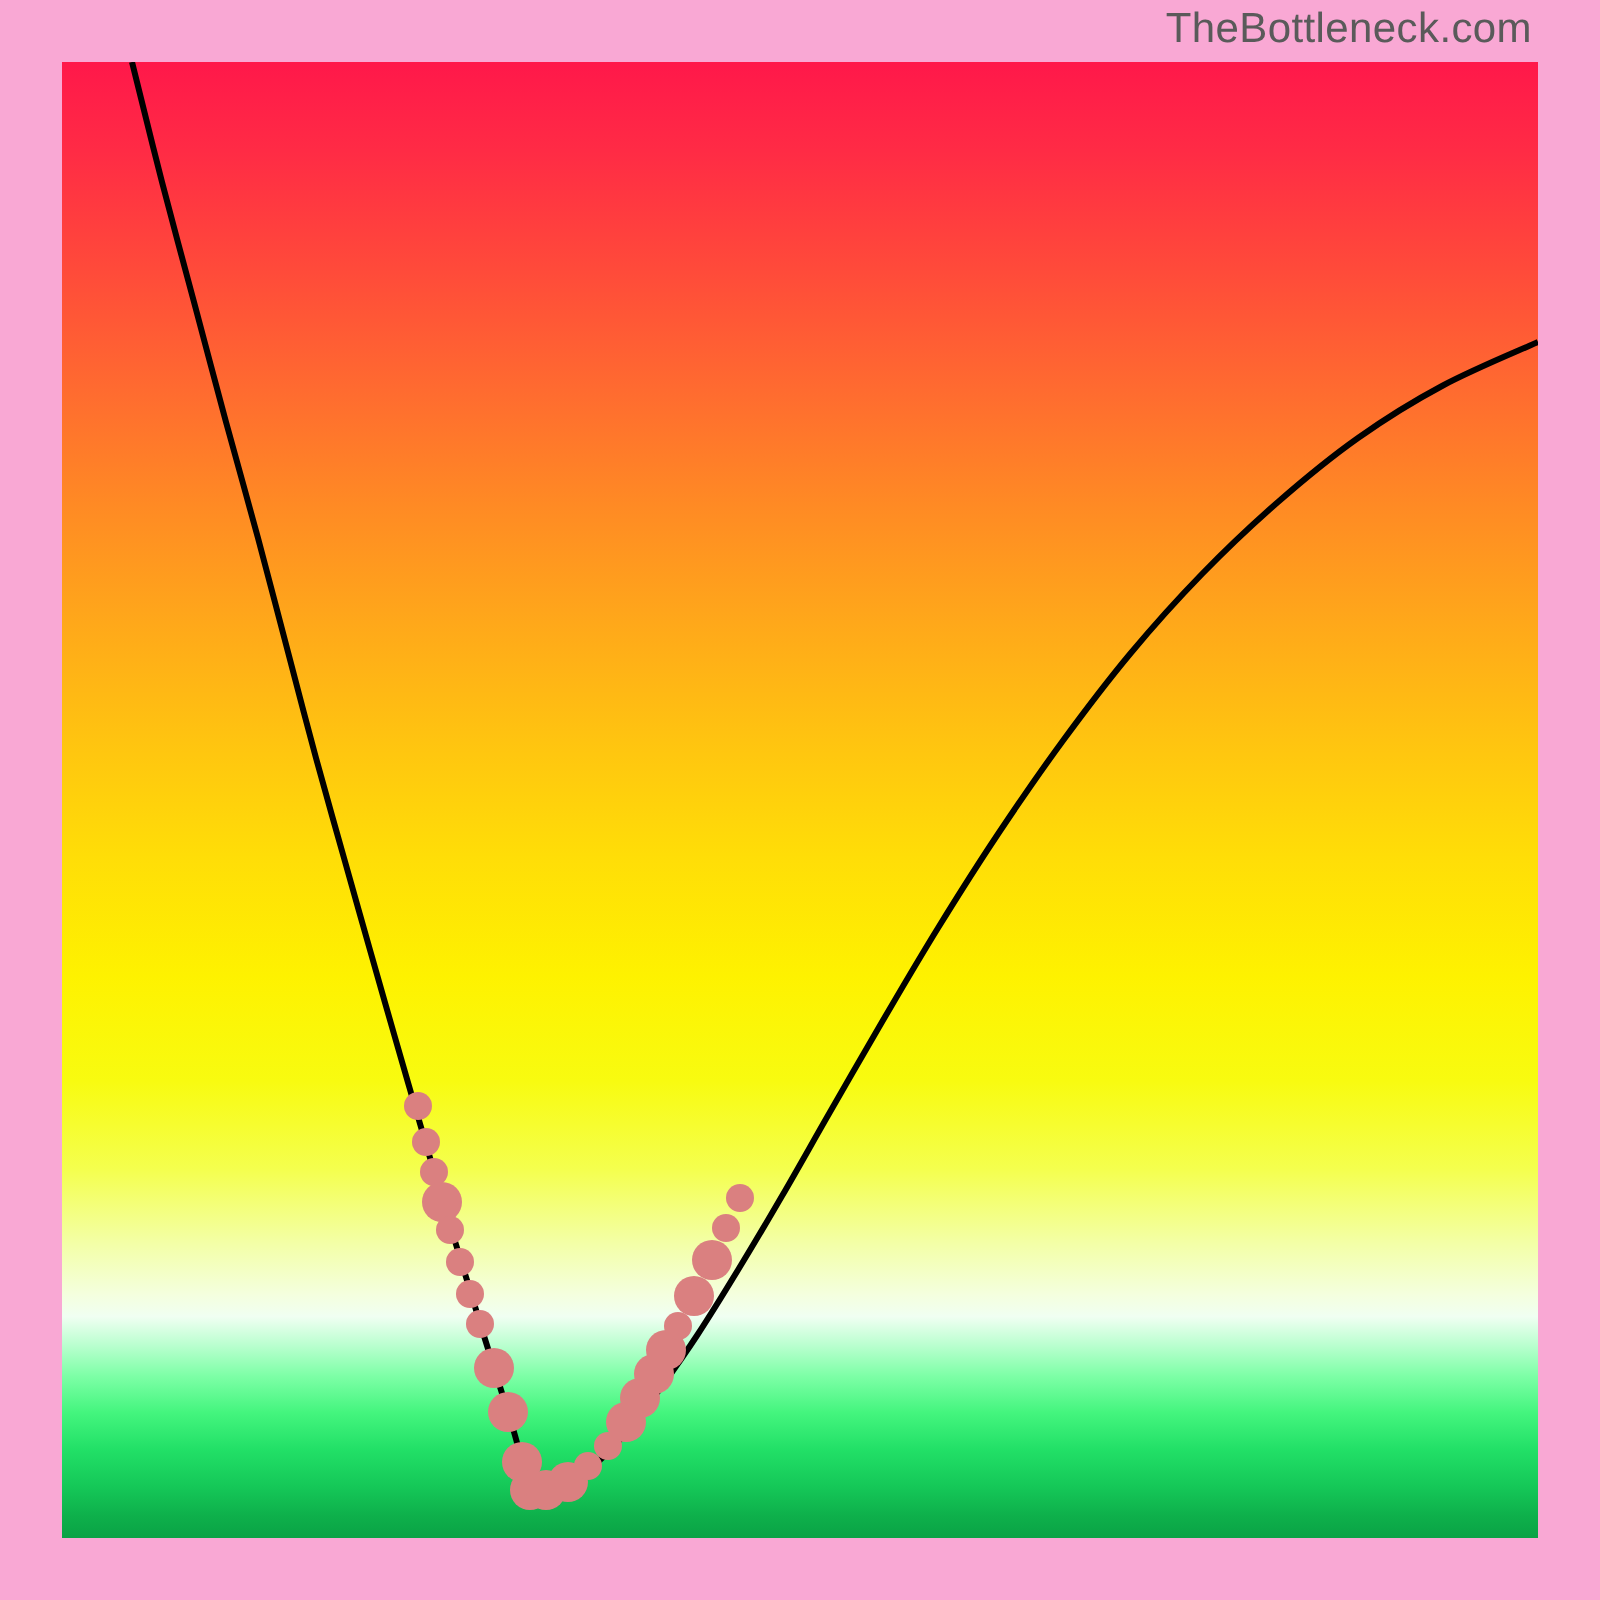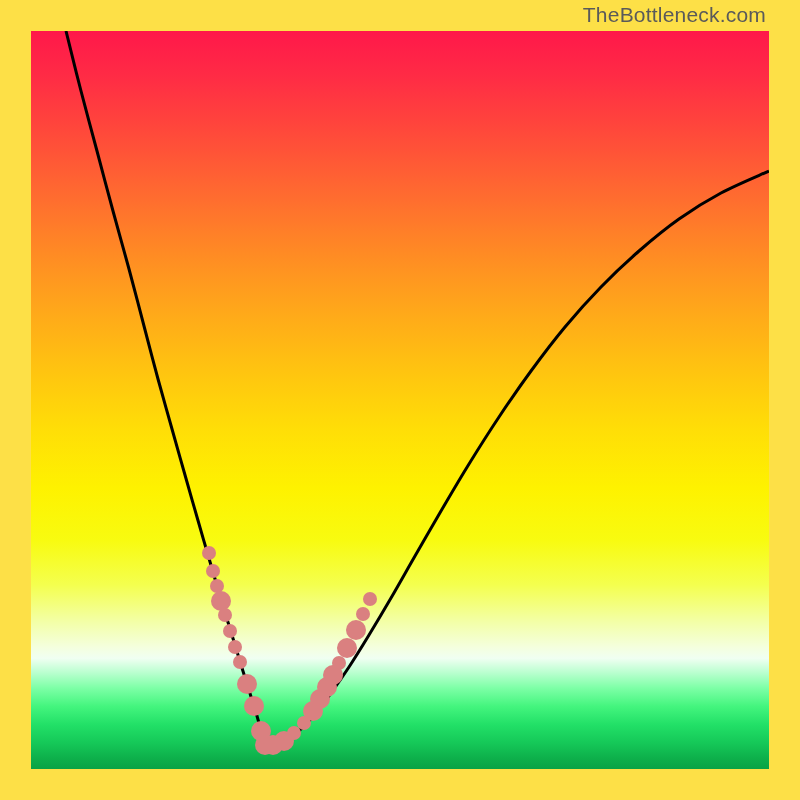--- a/index.html
+++ b/index.html
@@ -7,21 +7,21 @@
     padding: 0;
     width: 800px;
     height: 800px;
     background: #000;
     overflow: hidden;
     font-family: Arial, Helvetica, sans-serif;
   }
   .frame {
     position: absolute;
     inset: 0;
-    background: #fde047;
+    background: #f9a8d4;
   }
   .plot-area {
     position: absolute;
     left: 31px;
     top: 31px;
     width: 738px;
     height: 738px;
     overflow: hidden;
   }
   

